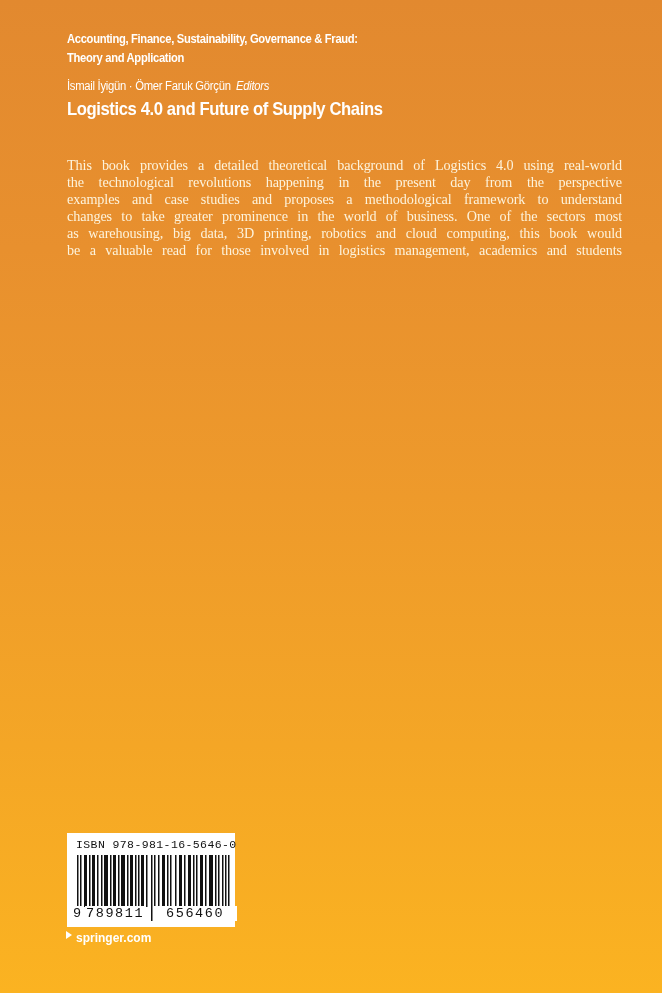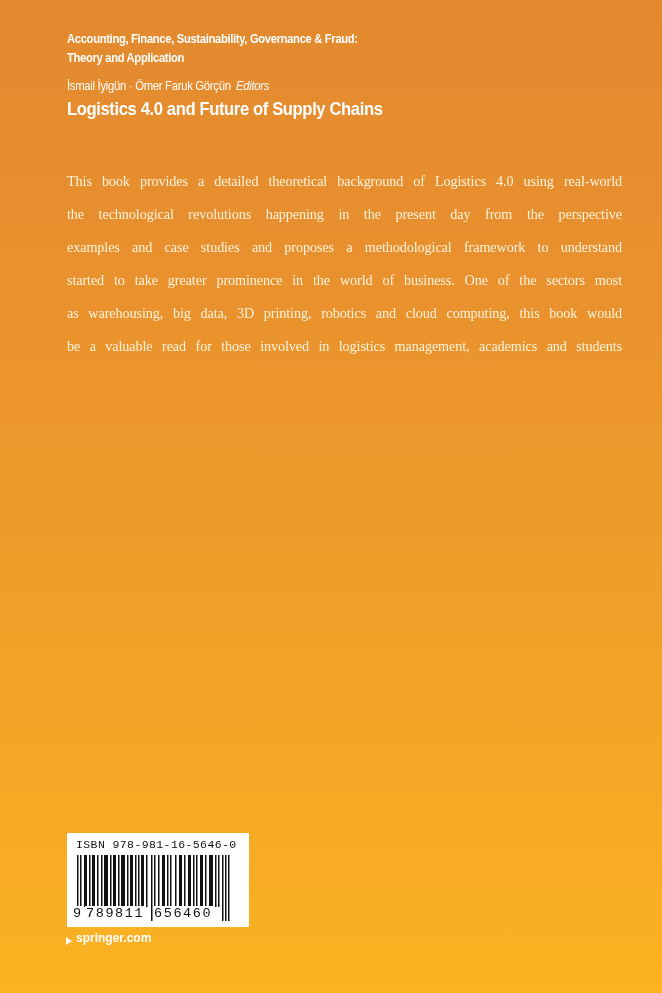--- a/index.html
+++ b/index.html
@@ -74,30 +74,29 @@
       line-height: 17px;
       text-align: justify;
       text-align-last: left;
       letter-spacing: -0.1px;
     }
     .blurb .line {
       display: block;
       white-space: nowrap;
       text-align: justify;
       text-align-last: justify;
-      margin-top: 16px;
     }
     .blurb .line.last {
       text-align-last: left;
     }
     .barcode-box {
       position: absolute;
       left: 67px;
       top: 833px;
-      width: 182px;
+      width: 168px;
       height: 94px;
       background: #ffffff;
     }
     .isbn-text {
       position: absolute;
       left: 9px;
       top: 5px;
       font-family: "Liberation Mono", monospace;
       font-size: 11.5px;
       color: #111111;
@@ -125,33 +124,33 @@
     .digit-first {
       left: 6px;
       padding-right: 1px;
     }
     .digits-left {
       left: 18px;
       padding: 0 1px;
     }
     .digits-right {
       left: 86px;
-      padding: 0 1px;
+      padding: 0 13px;
     }
     .springer {
       position: absolute;
       left: 66px;
       top: 931px;
       color: #ffffff;
       font-weight: bold;
       font-size: 12px;
       line-height: 14px;
       white-space: nowrap;
       display: flex;
-      align-items: flex-end;
+      align-items: flex-start;
       gap: 4px;
     }
     .springer .arrow {
       display: inline-block;
       width: 0; height: 0;
       border-top: 4px solid transparent;
       border-bottom: 4px solid transparent;
       border-left: 6px solid #ffffff;
     }
   </style>
@@ -168,21 +167,21 @@
   <div class="editors">
     <span>İsmail İyigün · Ömer Faruk Görçün</span><span class="role">Editors</span>
   </div>
 
   <div class="book-title">Logistics 4.0 and Future of Supply Chains</div>
 
   <div class="blurb">
     <span class="line">This book provides a detailed theoretical background of Logistics 4.0 using real-world</span>
     <span class="line">the technological revolutions happening in the present day from the perspective</span>
     <span class="line">examples and case studies and proposes a methodological framework to understand</span>
-    <span class="line">started to take greater prominence in the world of business. One of the sectors most</span>
+    <span class="line">changes to take greater prominence in the world of business. One of the sectors most</span>
     <span class="line">as warehousing, big data, 3D printing, robotics and cloud computing, this book would</span>
     <span class="line">be a valuable read for those involved in logistics management, academics and students</span>
   </div>
 
   <div class="barcode-box">
     <div class="isbn-text">ISBN 978-981-16-5646-0</div>
     <svg class="bars" viewBox="0 0 158 66" preserveAspectRatio="none">
       <g fill="#111111">
         <rect x="2" y="0" width="1.5" height="66"></rect>
         <rect x="5" y="0" width="1.5" height="66"></rect>

